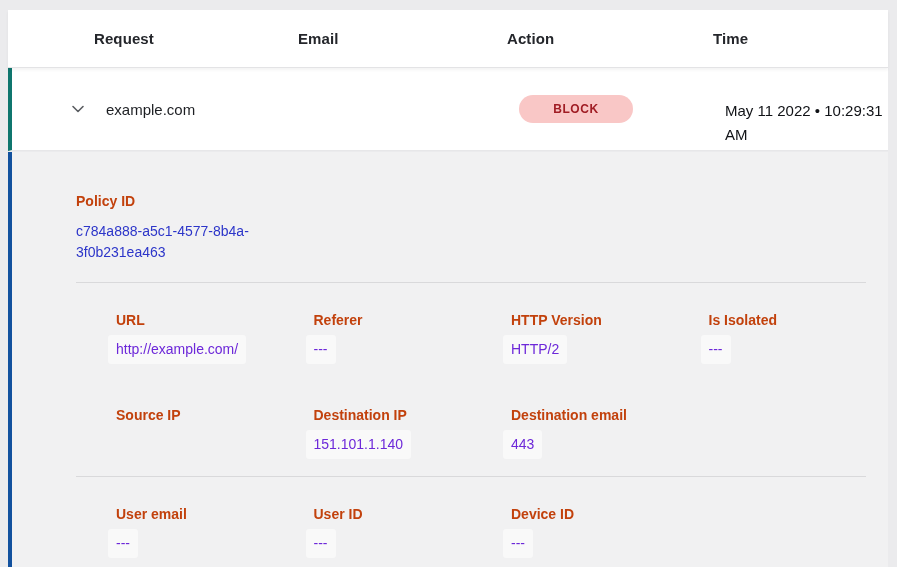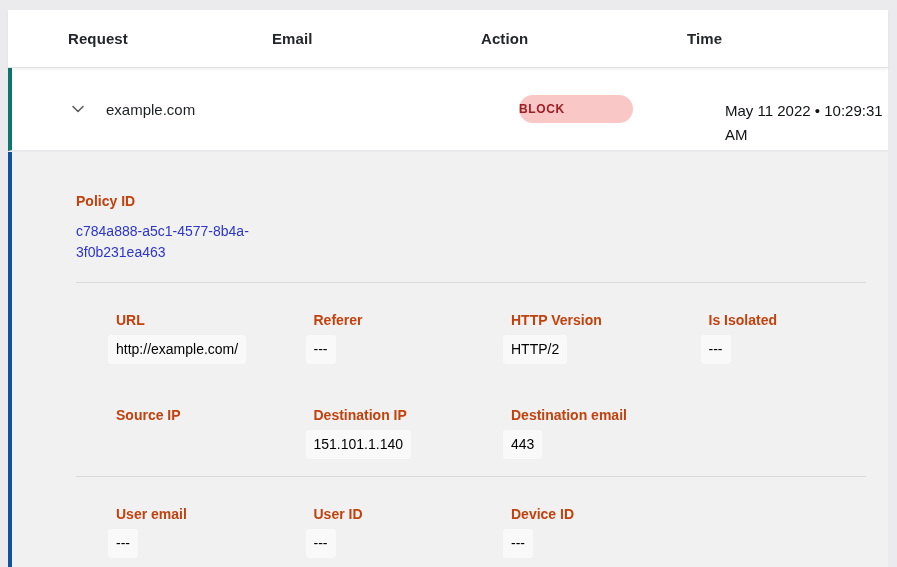--- a/index.html
+++ b/index.html
@@ -13,41 +13,42 @@
   
   .thead {
     position:absolute; left:8px; right:9px; top:10px; height:58px;
     background:#ffffff;
     border-bottom:1px solid #e3e3e5;
     box-shadow:0 2px 3px rgba(0,0,0,0.05);
     display:grid;
     grid-template-columns:60px 204px 209px 206px 1fr;
     align-items:center;
     z-index:2;
+    padding-left:26px;
   }
   .th {
     font-size:15px; font-weight:700; color:#24262b; letter-spacing:.1px;
   }
   
   .trow {
     position:absolute; left:8px; right:9px; top:68px; height:83px;
     background:#ffffff;
     border-left:4px solid #0f766e;
     border-bottom:1px solid #e7e7e9;
     display:grid;
     grid-template-columns:56px 204px 209px 206px 1fr;
     align-items:center;
     padding-left:38px;
   }
   .cell { font-size:15px; color:#1d1f23; }
   .gutter { display:flex; justify-content:center; align-items:center; }
   .chev { width:18px; height:18px; display:inline-flex; cursor:pointer; }
   .chev svg { width:18px; height:18px; }
   .badge {
-    display:inline-block; min-width:114px; 
+    display:inline-block; min-width:114px; text-align:center;
     padding:7px 0; border-radius:15px;
     background:#f9c7c6; color:#a01d24;
     font-size:12px; font-weight:700; letter-spacing:.6px;
   }
   .time-cell {
     font-size:15px; line-height:24px; color:#101216; max-width:192px;margin-top:28px;
   }
   
   .panel {
     position:absolute; left:8px; right:9px; top:152px; bottom:0;
@@ -68,21 +69,21 @@
   .divider { width:790px; height:1px; background:#d9d9db; }
   .fgrid {
     width:790px;
     display:grid;
     grid-template-columns:repeat(4,1fr);
     margin-left:40px;
   }
   .fgrid-1 { margin-top:29px; }
   .fgrid-2 { margin-top:49px; margin-bottom:23px; }
   .fgrid-3 { margin-top:29px; }
-  .fvalue { margin-top:12px; font-size:14px; line-height:17px; color:#000000; }
+  .fvalue { margin-top:12px; font-size:14px; line-height:17px; color:#6d28d9; }
   .chip {
     display:inline-block;
     background:rgba(255,255,255,0.55);
     border-radius:3px;
     padding:6px 8px;
     margin:-6px 0 -6px -8px;
   }
 </style>
 </head>
 <body>

